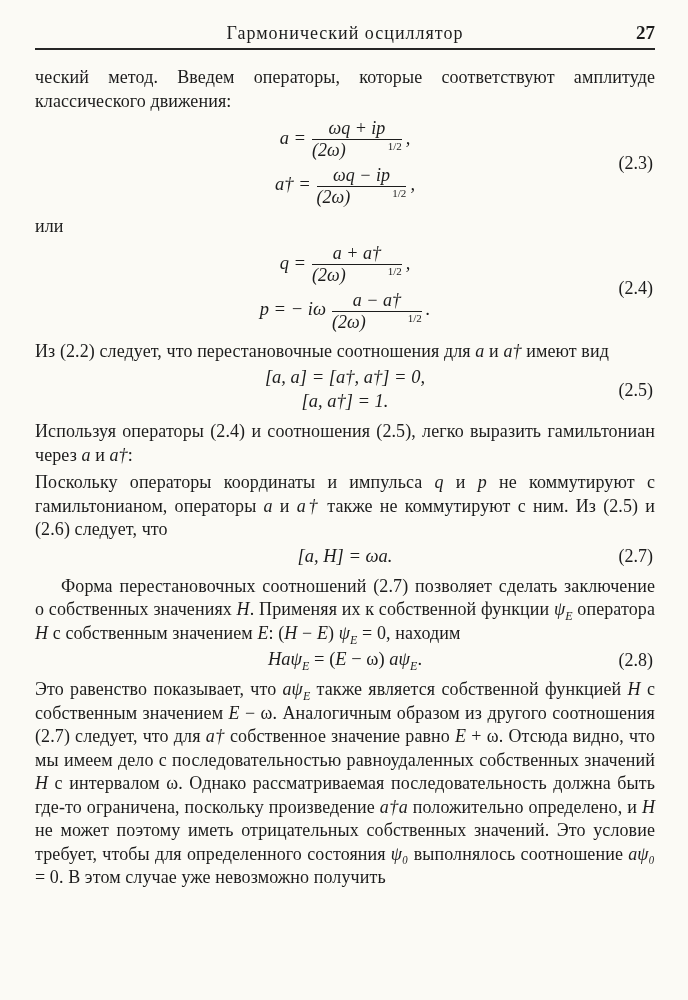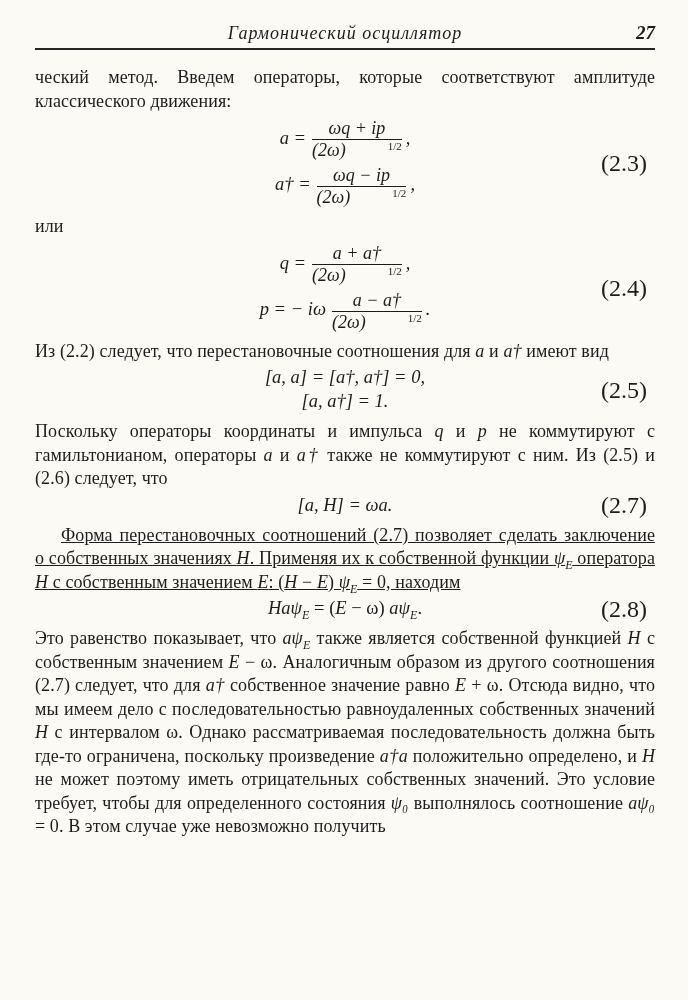--- a/index.html
+++ b/index.html
@@ -4,40 +4,40 @@
 <style>
   html,body{margin:0;padding:0;}
   body{
     width:688px;height:1000px;overflow:hidden;
     background:#fbfaf5;
     color:#1c1c1c;
     font-family:"Liberation Serif","DejaVu Serif",serif;
   }
   .page{padding:22px 33px 0 35px;}
   
-  .hdr{display:flex;align-items:baseline;font-style:italic;font-size:18px;}
+  .hdr{display:flex;align-items:baseline;font-size:18px;}
   .hdr-spacer{width:70px;}
   .hdr-title{flex:1;text-align:center;letter-spacing:1px;}
   .hdr-num{width:70px;text-align:right;font-weight:bold;font-size:19px;}
   .rule{border-bottom:2.5px solid #262626;margin:4px 0 16px 0;}
   
   p.body{
     font-size:18px;line-height:23.5px;margin:0 0 4px 0;
     text-align:justify;letter-spacing:0.1px;
   }
-  p.indent{text-indent:26px;text-decoration:underline;}
+  p.indent{text-indent:26px;}
   .it{font-style:italic;}
   sub{font-size:12px;line-height:0;}
   sup.exp{font-size:11px;line-height:0;vertical-align:6px;font-style:normal;margin-left:42px;}
   
   .eq-row{position:relative;margin:4px 0 8px 0;}
   .eq-center{text-align:center;font-size:18.5px;}
   .eq-num{
-    position:absolute;right:8px;top:50%;transform:translateY(-50%);
-    font-size:24px;font-style:normal;
+    position:absolute;right:2px;top:50%;transform:translateY(-50%);
+    font-size:18px;font-style:normal;
   }
   .eq-line{margin:6px 0;font-style:italic;}
   .eq-line-simple{margin:3px 0;font-style:italic;}
   .mlhs{margin-right:6px;}
   .mtail{margin-left:4px;}
   .frac{
     display:inline-block;vertical-align:middle;text-align:center;
     font-size:18px;line-height:1.05;
   }
   .frac .fn{display:block;border-bottom:1.5px solid #1c1c1c;padding:0 5px 1px 5px;}
@@ -92,20 +92,21 @@
   <p class="body"><span>Из (2.2) следует, что перестановочные соотношения для </span><span class="it">a</span><span> и </span><span class="it">a†</span><span> имеют вид</span></p>
 
   <div class="eq-row">
     <div class="eq-center">
       <div class="eq-line-simple">[a, a] = [a†, a†] = 0,</div>
       <div class="eq-line-simple">[a, a†] = 1.</div>
     </div>
     <span class="eq-num">(2.5)</span>
   </div>
 
+  <p class="body"><span>Используя операторы (2.4) и соотношения (2.5), легко выразить гамильтониан через </span><span class="it">a</span><span> и </span><span class="it">a†</span><span>:</span></p>
 
 
   <p class="body"><span>Поскольку операторы координаты и импульса </span><span class="it">q</span><span> и </span><span class="it">p</span><span> не коммутируют с гамильтонианом, операторы </span><span class="it">a</span><span> и </span><span class="it">a†</span><span> также не коммутируют с ним. Из (2.5) и (2.6) следует, что</span></p>
 
   <div class="eq-row">
     <div class="eq-center">
       <div class="eq-line-simple">[a, H] = ωa.</div>
     </div>
     <span class="eq-num">(2.7)</span>
   </div>

